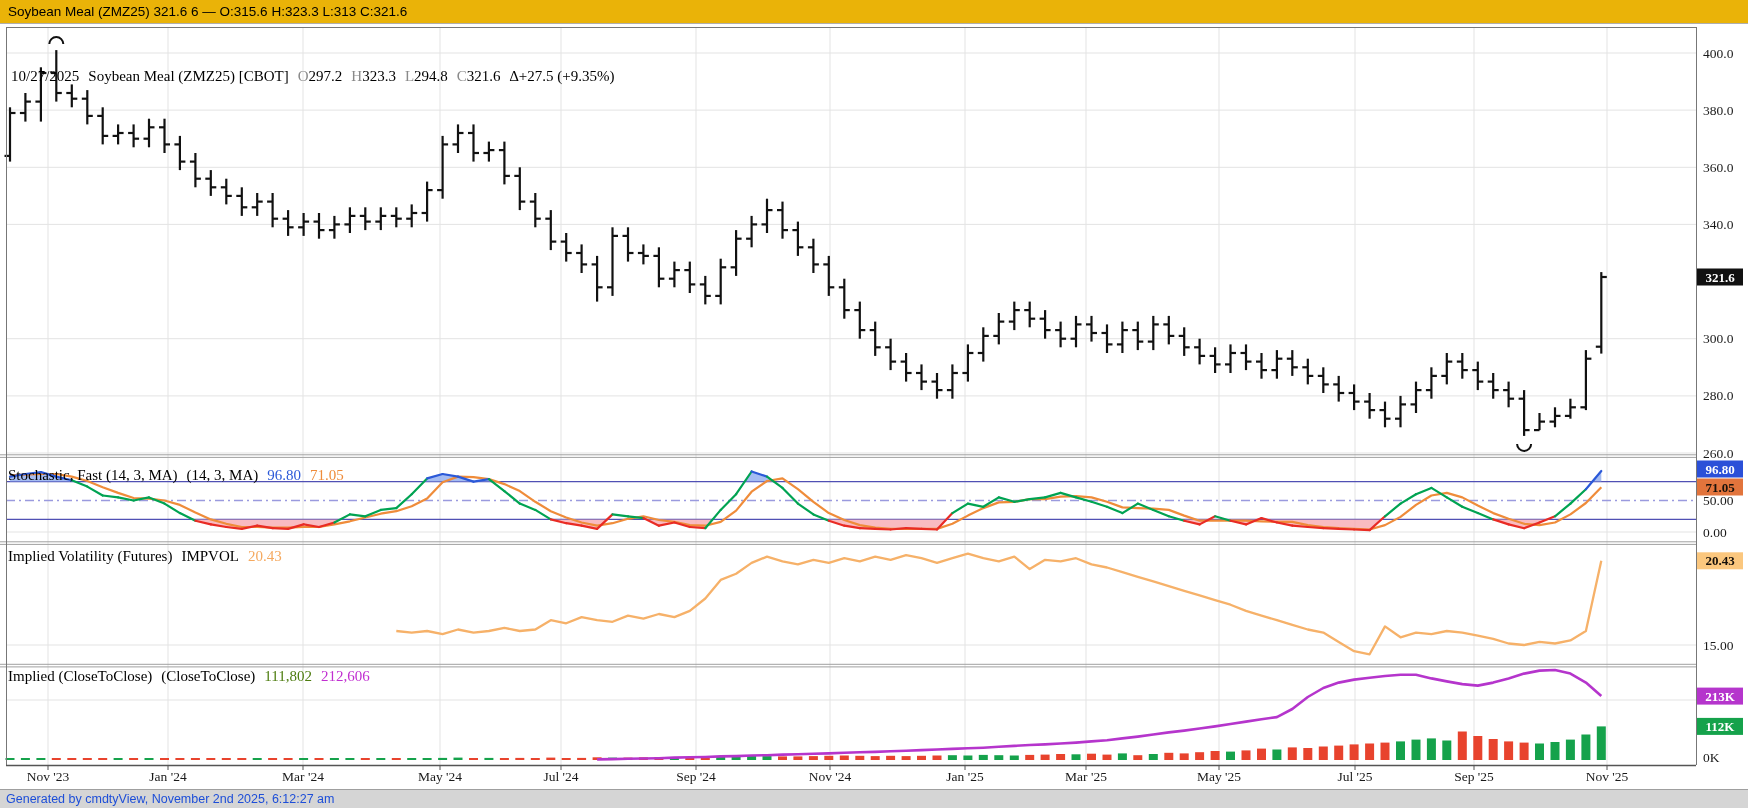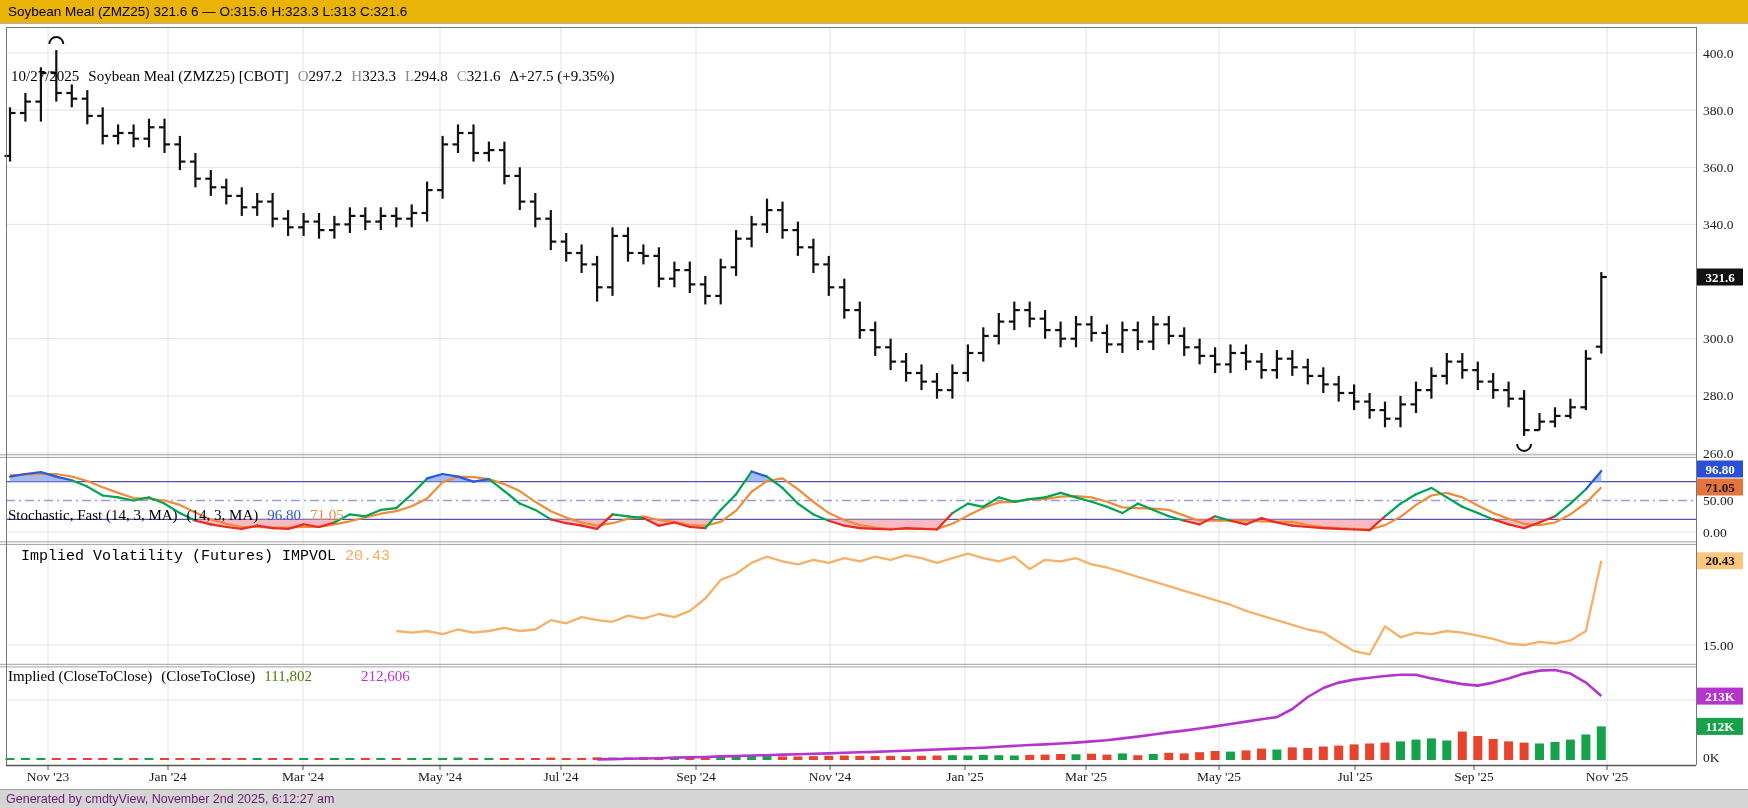--- a/index.html
+++ b/index.html
@@ -3,21 +3,21 @@
 <meta charset="utf-8">
 <style>
   html,body{margin:0;padding:0;background:#ffffff;}
   .screen{position:relative;width:1748px;height:808px;background:#ffffff;overflow:hidden;
           font-family:"Liberation Serif","DejaVu Serif",serif;}
   .titlebar{position:absolute;left:0;top:0;width:1748px;height:24px;background:#eab308;
             border-bottom:1px solid #aeaeae;font-family:"Liberation Sans","DejaVu Sans",sans-serif;
             font-size:13.5px;color:#000;line-height:24px;padding-left:8px;box-sizing:border-box;}
   .footer{position:absolute;left:0;bottom:0;width:1748px;height:19px;background:#d5d5d5;
           border-top:1px solid #9f9f9f;font-family:"Liberation Sans","DejaVu Sans",sans-serif;
-          font-size:12.5px;color:#701a75;line-height:18px;padding-left:6px;box-sizing:border-box;}
+          font-size:12.5px;color:#1d4ed8;line-height:18px;padding-left:6px;box-sizing:border-box;}
   .chartwrap{position:absolute;left:0;top:0;width:1748px;height:808px;}
   svg{position:absolute;left:0;top:0;}
   .hdr{position:absolute;font-size:15px;color:#000;white-space:nowrap;z-index:5;}
   .hdr span{margin-right:9px;}
   .glabel{color:#8a8a8a;margin-right:0 !important;}
   .num{margin-right:10px;}
 </style>
 </head>
 <body>
 
@@ -687,27 +687,27 @@
           <text x="1720" y="700.6" text-anchor="middle" font-family="Liberation Serif, DejaVu Serif, serif" font-size="13" font-weight="bold" fill="#ffffff">213K</text>
           <rect x="1697" y="717.9" width="46" height="17" fill="#15a24b"></rect>
           <text x="1720" y="730.9" text-anchor="middle" font-family="Liberation Serif, DejaVu Serif, serif" font-size="13" font-weight="bold" fill="#ffffff">112K</text>
         </g>
       </svg>
 
     <div class="hdr" style="left:11px;top:32px;margin-top:36px;">
       <span>10/27/2025</span><span>Soybean Meal (ZMZ25) [CBOT]</span><span class="glabel">O</span><span class="num">297.2</span><span class="glabel">H</span><span class="num">323.3</span><span class="glabel">L</span><span class="num">294.8</span><span class="glabel">C</span><span class="num">321.6</span><span>∆+27.5 (+9.35%)</span>
     </div>
 
-    <div class="hdr" style="left:8px;top:467px;margin-top:40px;">
+    <div class="hdr" style="left:8px;top:467px;">
       <span>Stochastic, Fast (14, 3, MA)</span><span>(14, 3, MA)</span><span style="color:#2b59d8;">96.80</span><span style="color:#ef8c3a;">71.05</span>
     </div>
 
-    <div class="hdr" style="left:21px;top:548px;font-family:Liberation Mono, monospace;">
+    <div class="hdr" style="left:8px;top:548px;">
       <span>Implied Volatility (Futures)</span><span>IMPVOL</span><span style="color:#f5a95f;">20.43</span>
     </div>
 
     <div class="hdr" style="left:8px;top:668px;">
-      <span>Implied (CloseToClose)</span><span>(CloseToClose)</span><span style="color:#4d7c0f;">111,802</span><span style="color:#c12fd1;margin-left:40px;">212,606</span>
+      <span>Implied (CloseToClose)</span><span>(CloseToClose)</span><span style="color:#4d7c0f;">111,802</span><span style="color:#c12fd1;">212,606</span>
     </div>
   </div>
 
   <div class="footer">Generated by cmdtyView, November 2nd 2025, 6:12:27 am</div>
 </div>
 
 </body></html>

